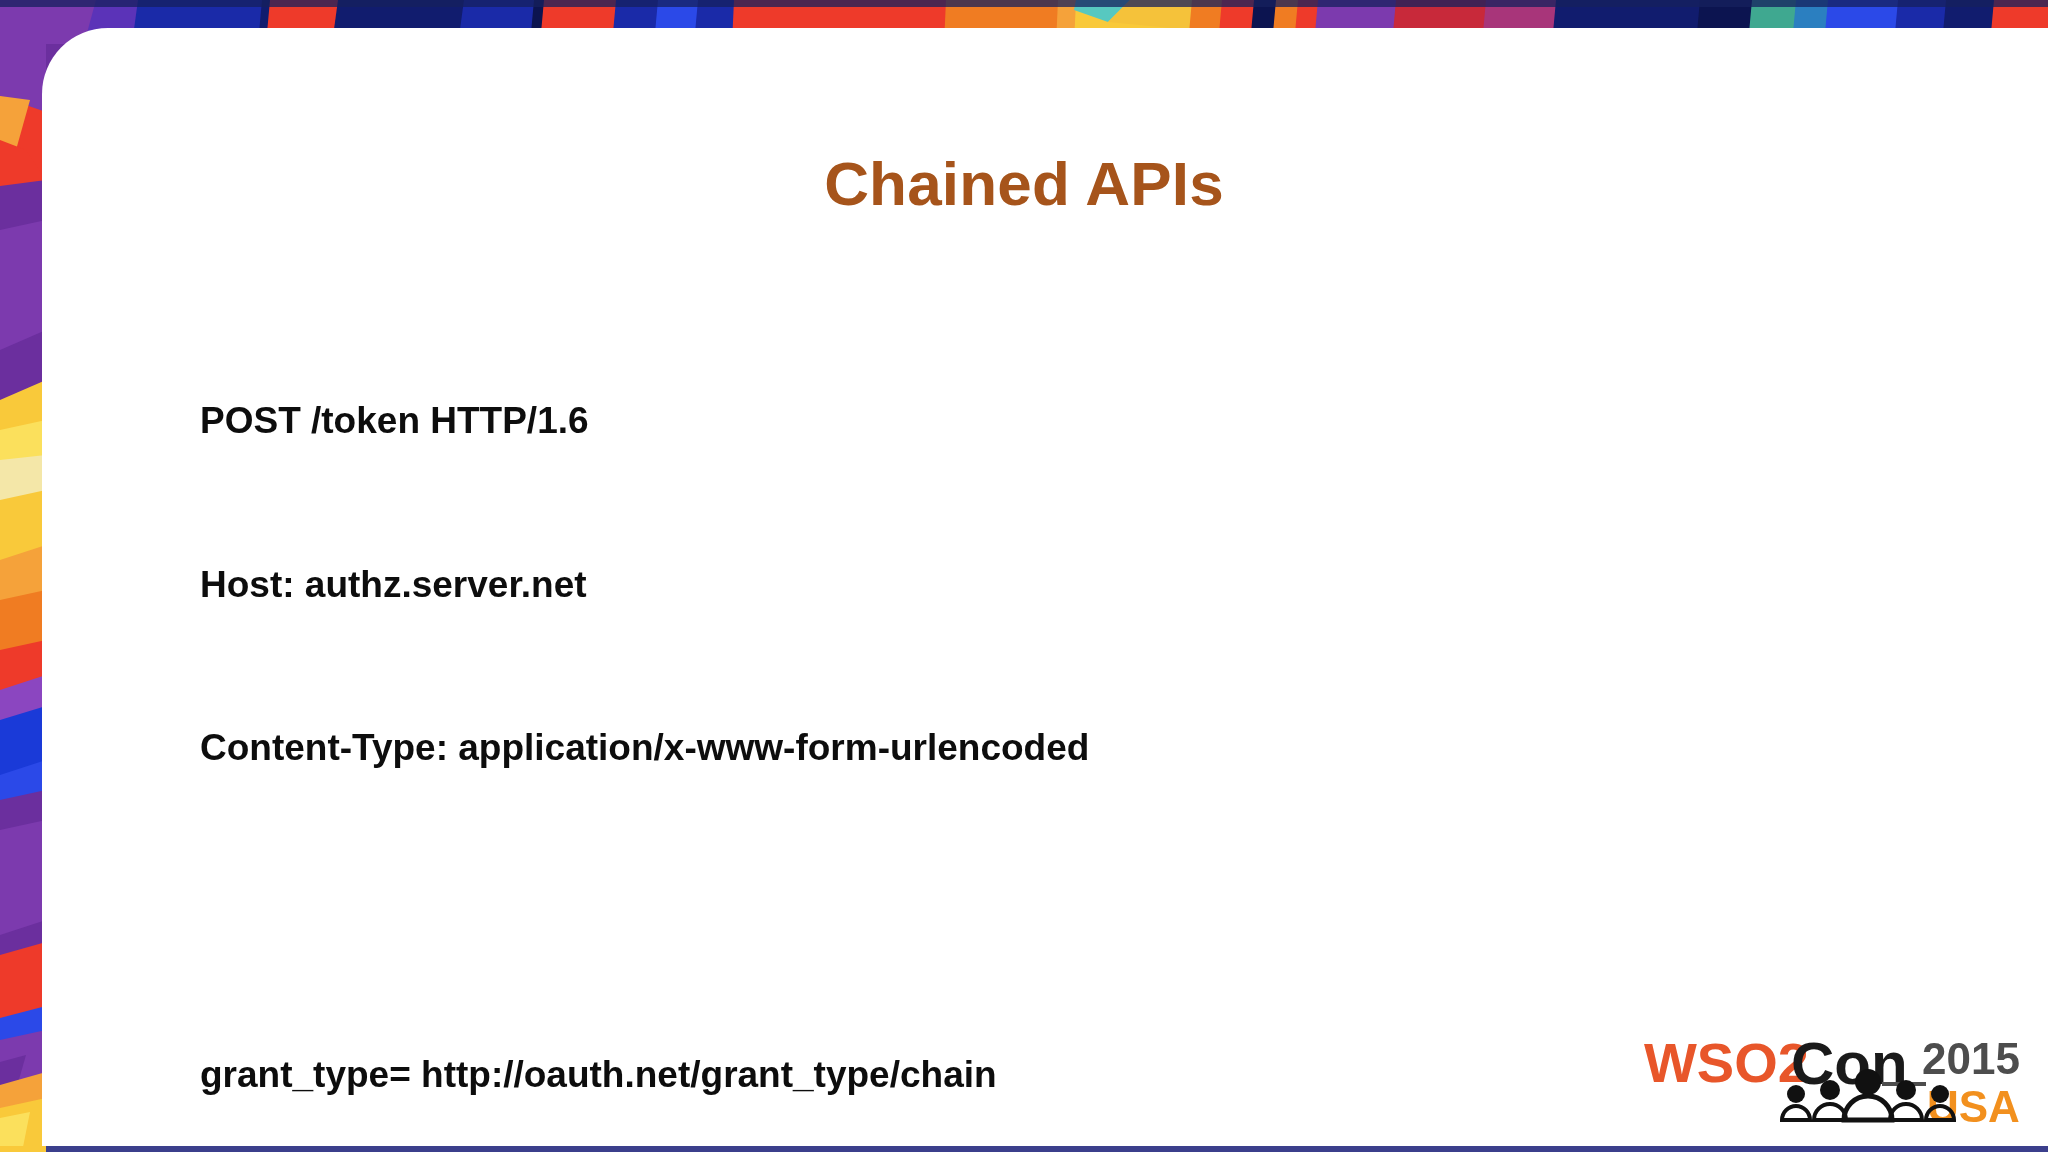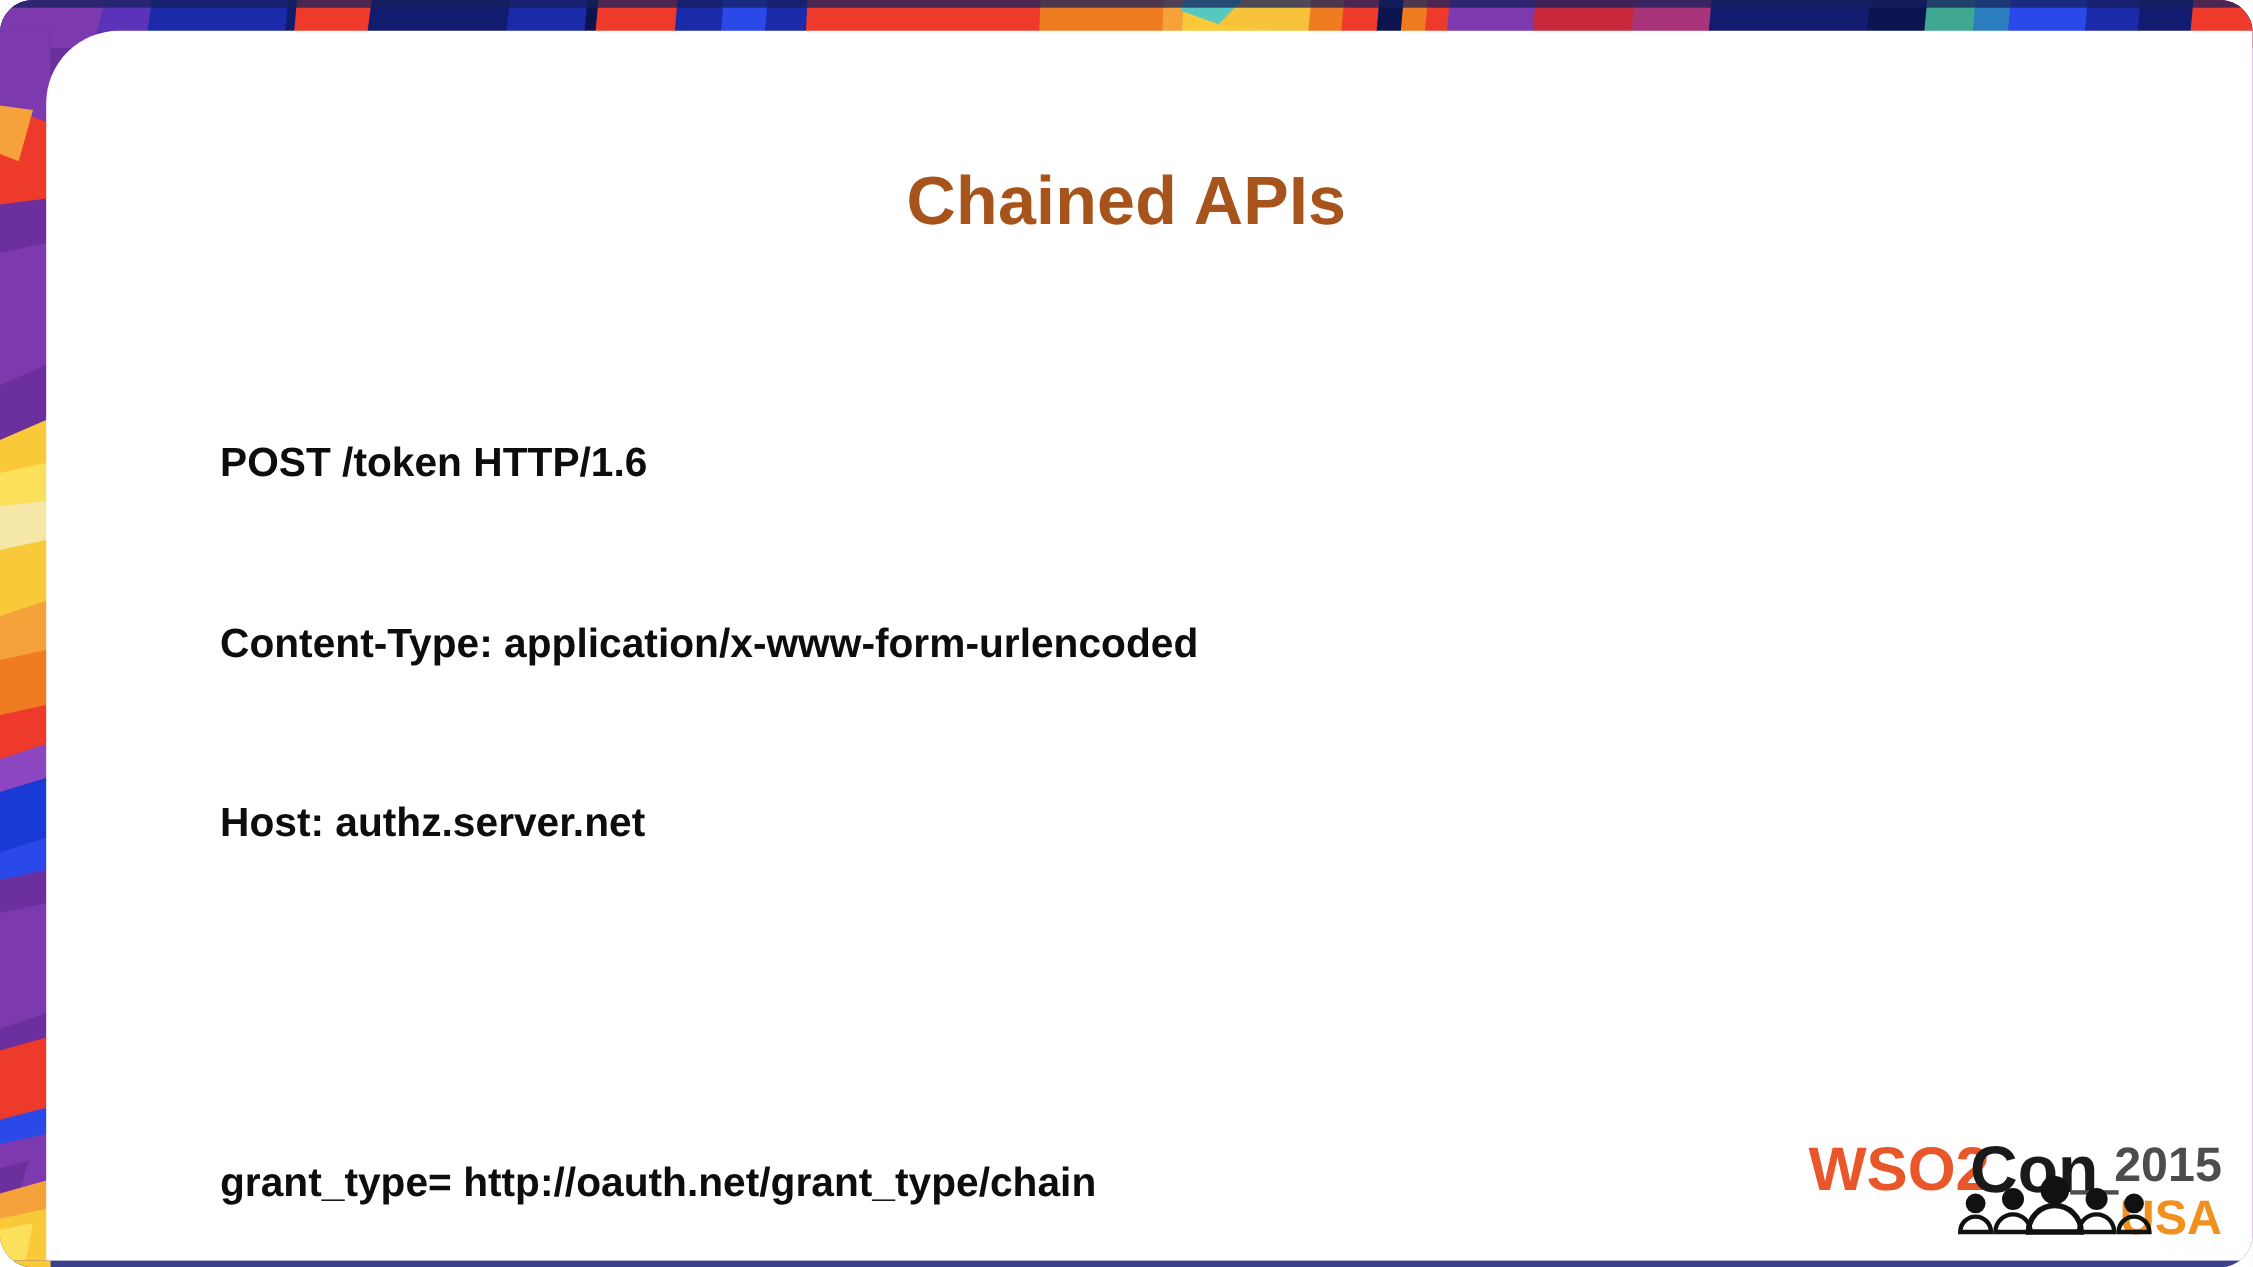--- a/index.html
+++ b/index.html
@@ -14,21 +14,20 @@
     font-family: "Liberation Sans", sans-serif;
   }
 
   
   .slide {
     position: relative;
     width: 2048px;
     height: 1152px;
     background: #e5e5e5;
     overflow: hidden;
-    border-radius: 30px;
   }
 
   
   .deco-border {
     position: absolute;
     left: 0; top: 0;
     width: 2048px;
     height: 1152px;
     pointer-events: none;
   }
@@ -156,22 +155,22 @@
 
       <rect x="0" y="1146" width="2048" height="6" fill="#3b3f8c"></rect>
       <rect x="0" y="1146" width="46" height="6" fill="#F9C93A"></rect>
     </svg>
   </div>
 
   <div class="slide-title" style="color: rgb(166, 84, 27);">Chained APIs</div>
 
   <div class="body-block" style="color: rgb(13, 13, 13);">
     <div class="code-line">POST /token HTTP/1.6</div>
+    <div class="code-line">Host: authz.server.net</div>
     <div class="code-line">Content-Type: application/x-www-form-urlencoded</div>
-    <div class="code-line">Host: authz.server.net</div>
     <div class="code-line blank">&nbsp;</div>
     <div class="code-line">grant_type= http://oauth.net/grant_type/chain</div>
     
     
     
     
     
     
     
     

